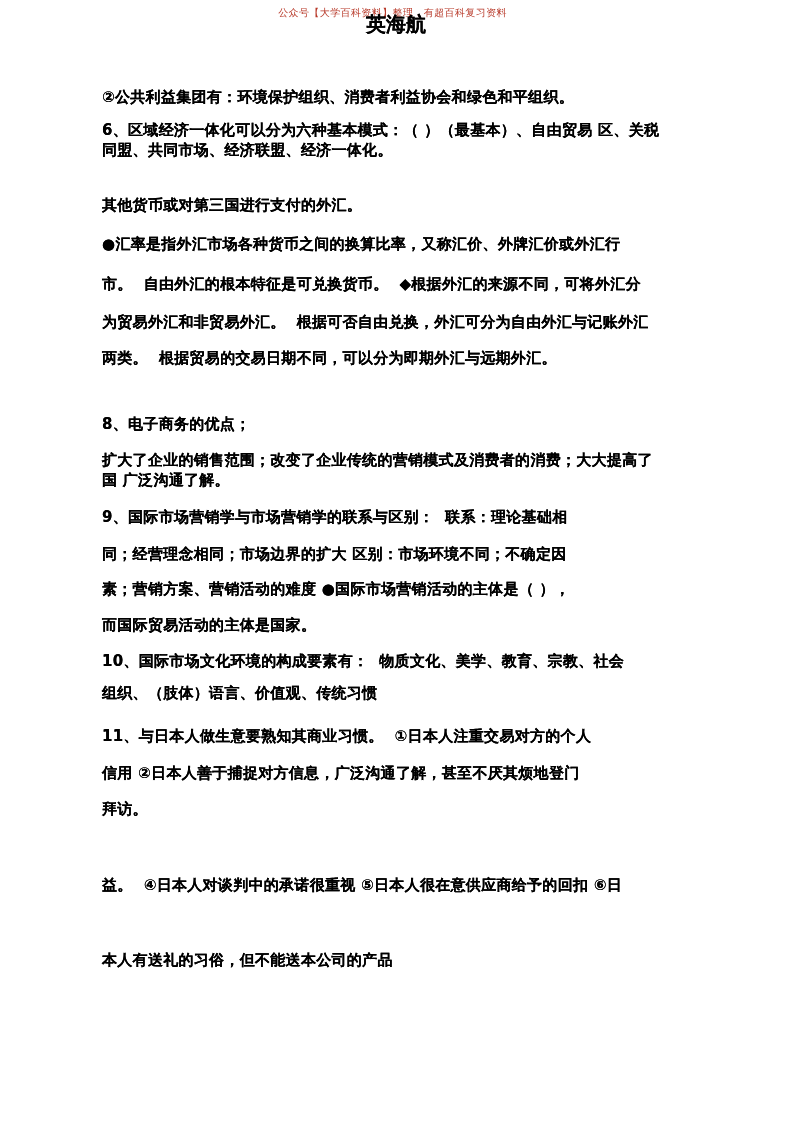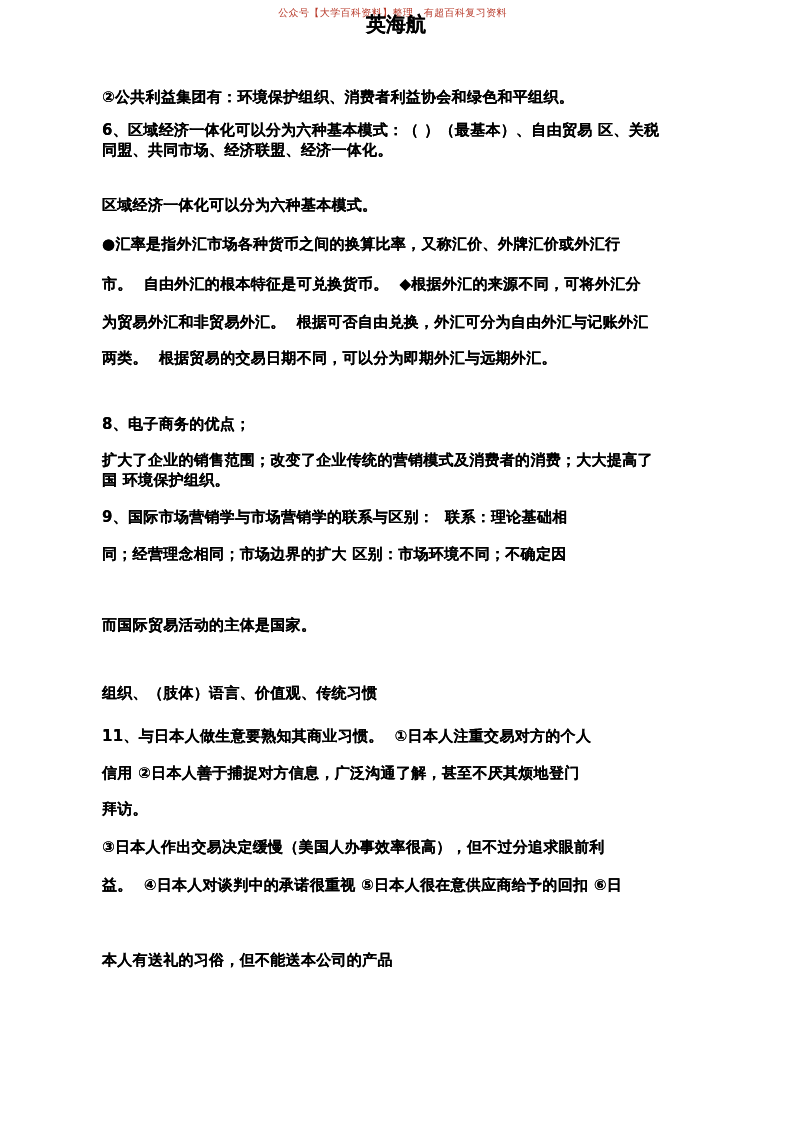--- a/index.html
+++ b/index.html
@@ -55,32 +55,33 @@
 
 <div class="page">
   <div class="header">
     <span class="header-note" style="color: rgb(184, 58, 42);">公众号【大学百科资料】整理，有超百科复习资料</span>
     <span class="watermark">英海航</span>
   </div>
   <div class="content" id="content">
       <div class="line" style="top: 88px;">②公共利益集团有：环境保护组织、消费者利益协会和绿色和平组织。</div>
       <div class="line" style="top: 121px;">6、区域经济一体化可以分为六种基本模式：（ ）（最基本）、自由贸易 区、关税</div>
       <div class="line" style="top: 141px;">同盟、共同市场、经济联盟、经济一体化。</div>
-      <div class="line" style="top: 196px;">区域经济一体化可以分为六种基本模式。</div>
+      <div class="line" style="top: 196px;">其他货币或对第三国进行支付的外汇。</div>
       <div class="line" style="top: 235px;">●汇率是指外汇市场各种货币之间的换算比率，又称汇价、外牌汇价或外汇行</div>
       <div class="line" style="top: 275px;">市。  自由外汇的根本特征是可兑换货币。  ◆根据外汇的来源不同，可将外汇分</div>
       <div class="line" style="top: 349px;">两类。  根据贸易的交易日期不同，可以分为即期外汇与远期外汇。</div>
       <div class="line" style="top: 313px;">为贸易外汇和非贸易外汇。  根据可否自由兑换，外汇可分为自由外汇与记账外汇</div>
       <div class="line" style="top: 415px;">8、电子商务的优点；</div>
       <div class="line" style="top: 451px;">扩大了企业的销售范围；改变了企业传统的营销模式及消费者的消费；大大提高了</div>
-      <div class="line" style="top: 471px;">国 环境保护组织。</div>
+      <div class="line" style="top: 471px;">国 广泛沟通了解。</div>
       <div class="line" style="top: 508px;">9、国际市场营销学与市场营销学的联系与区别：  联系：理论基础相</div>
       <div class="line" style="top: 545px;">同；经营理念相同；市场边界的扩大 区别：市场环境不同；不确定因</div>
+      <div class="line" style="top: 580px;">素；营销方案、营销活动的难度 ●国际市场营销活动的主体是（ ），</div>
       <div class="line" style="top: 616px;">而国际贸易活动的主体是国家。</div>
+      <div class="line" style="top: 652px;">10、国际市场文化环境的构成要素有：  物质文化、美学、教育、宗教、社会</div>
       <div class="line" style="top: 684px;">组织、（肢体）语言、价值观、传统习惯</div>
       <div class="line" style="top: 727px;">11、与日本人做生意要熟知其商业习惯。  ①日本人注重交易对方的个人</div>
       <div class="line" style="top: 764px;">信用 ②日本人善于捕捉对方信息，广泛沟通了解，甚至不厌其烦地登门</div>
       <div class="line" style="top: 800px;">拜访。</div>
-      <div class="line" style="top: 838px;">③日本人作出交易决定缓慢（美国人办事效率很高），但不过分追求眼前利</div>
       <div class="line" style="top: 876px;">益。  ④日本人对谈判中的承诺很重视 ⑤日本人很在意供应商给予的回扣 ⑥日</div>
       <div class="line" style="top: 911px; margin-top: 40px;">本人有送礼的习俗，但不能送本公司的产品</div>
     </div>
 </div>
 
 </body></html>

